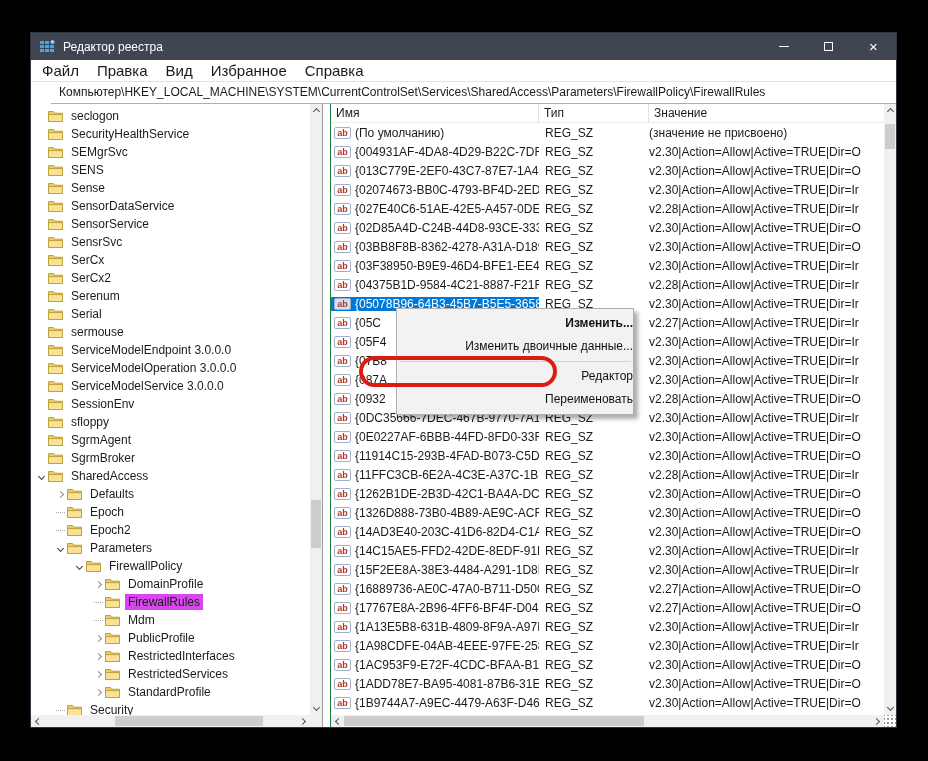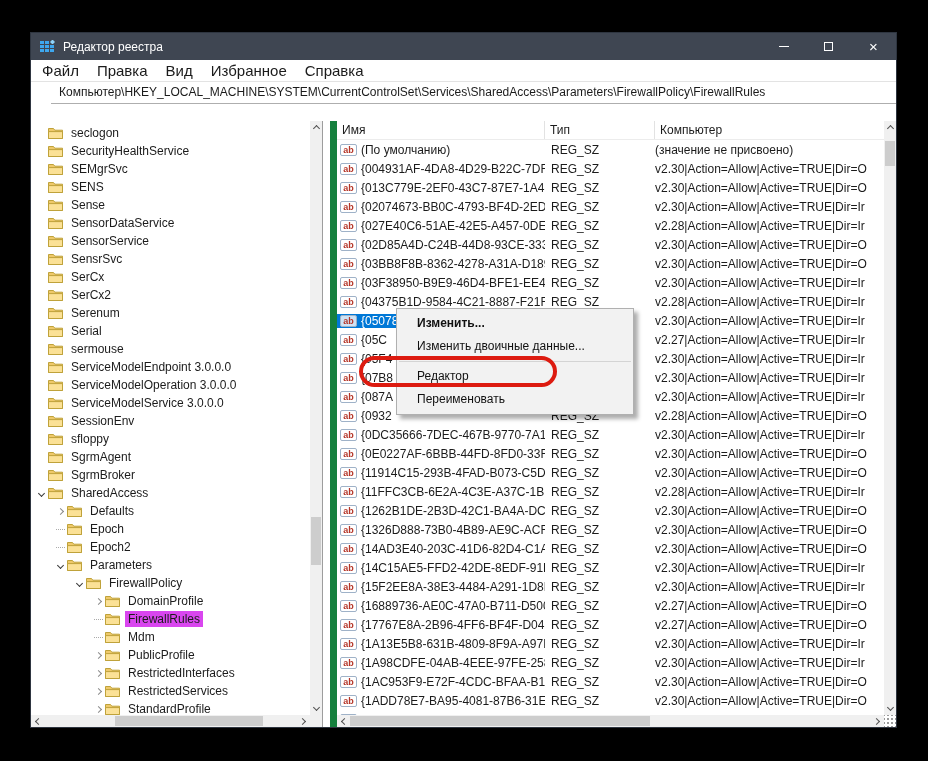--- a/index.html
+++ b/index.html
@@ -21,24 +21,24 @@
   .glyph-close{font-size:15px;line-height:1;}
 
   
   .menubar{height:22px;background:#fff;border-bottom:1px solid #e3e3e3;display:flex;align-items:center;
            font-size:15px;color:#1b1b1b;padding-left:2px;}
   .menu-item{padding:3px 9px;}
   .addressbar{height:22px;background:#fff;border-bottom:1px solid #aeaeae;font-size:12px;color:#1b1b1b;
               line-height:21px;padding-left:8px;white-space:nowrap;overflow:hidden;margin-left:20px;}
 
   
-  .main{position:absolute;left:0;top:71px;right:0;bottom:0;background:#fff;display:flex;margin-top:17px;}
+  .main{position:absolute;left:0;top:71px;right:0;bottom:0;background:#fff;display:flex;}
   .tree-pane{width:292px;position:relative;border-right:1px solid #9d9d9d;background:#fff;}
   .splitter{width:7px;background:#fff;}
-  .list-pane{flex:1;position:relative;border-left:7px solid #15803d;background:#fff;}
+  .list-pane{flex:1;position:relative;border-left:1px solid #15803d;background:#fff;}
 
   
   .tree{position:absolute;left:0;top:0;right:12px;bottom:12px;overflow:hidden;padding-top:3px;}
   .trow{height:18px;display:flex;align-items:center;font-size:12px;color:#1b1b1b;white-space:nowrap;}
   .gutter{flex:0 0 auto;height:1px;}
   .slot{flex:0 0 auto;width:13px;display:flex;align-items:center;justify-content:center;}
   .chev{display:inline-block;width:5px;height:5px;border-right:1px solid #8a8a8a;border-bottom:1px solid #8a8a8a;}
   .chev.right{transform:rotate(-45deg);}
   .chev.down{transform:rotate(45deg);border-color:#3a3a3a;}
   .stub{display:inline-block;width:9px;height:0;border-top:1px dotted #aaa;}
@@ -78,21 +78,21 @@
   .cname{width:208px;display:flex;align-items:center;padding-left:3px;white-space:nowrap;overflow:hidden;}
   .ctype{width:110px;padding-left:6px;white-space:nowrap;overflow:hidden;}
   .cvalue{flex:1;white-space:nowrap;overflow:hidden;}
   .ab{flex:0 0 auto;width:17px;height:12px;margin-right:4px;background:#fff;border:1px solid #9fb2c8;
       border-radius:2px;color:#b53629;font-weight:bold;font-size:9px;line-height:10px;text-align:center;}
   .lrow.selected .cname{background:#0078d7;color:#fff;}
   .lrow.selected .ab{background:#cfe3f5;}
 
   
   .ctx{position:absolute;left:365px;top:275px;width:238px;background:#f2f2f2;border:1px solid #b0b0b0;
-       box-shadow:4px 4px 4px rgba(0,0,0,.32);padding:3px 0;z-index:5;}
+       box-shadow:4px 4px 4px rgba(0,0,0,.32);padding:3px 0;z-index:5;text-align:right;}
   .ctx-item{height:23px;line-height:23px;padding-left:20px;font-size:12px;color:#111;white-space:nowrap;}
   .ctx-item.bold{font-weight:bold;}
   .ctx-sep{height:1px;background:#d4d4d4;margin:3px 2px;}
 
   
   .ring{position:absolute;left:328px;top:323px;width:198px;height:31px;border:4px solid #dd1b10;
         border-radius:17px;z-index:6;background:transparent;}
 </style>
 </head>
 <body>
@@ -568,21 +568,21 @@
       </div>
       <div class="sb-corner"></div>
     </div>
 
     <div class="splitter"></div>
 
     <div class="list-pane">
       <div class="lheader">
         <div class="hcell hname">Имя</div>
         <div class="hcell htype">Тип</div>
-        <div class="hcell hvalue">Компьютер</div>
+        <div class="hcell hvalue">Значение</div>
       </div>
       <div class="rows">
           <div class="lrow">
             <div class="cname">
               <span class="ab">ab</span>
               <span>(По умолчанию)</span>
             </div>
             <div class="ctype">REG_SZ</div>
             <div class="cvalue">(значение не присвоено)</div>
           </div>

